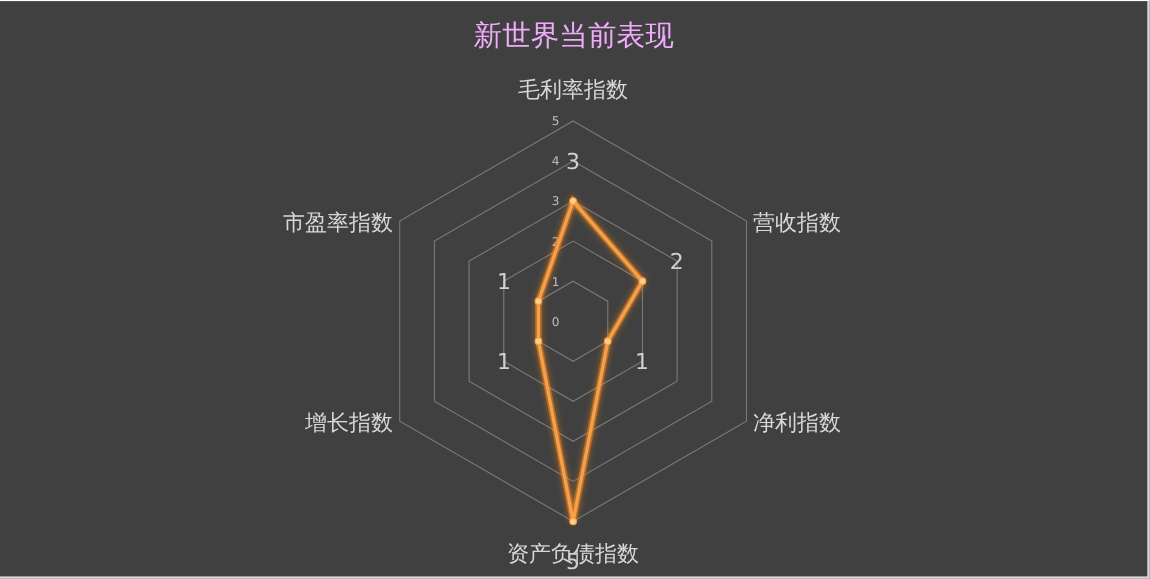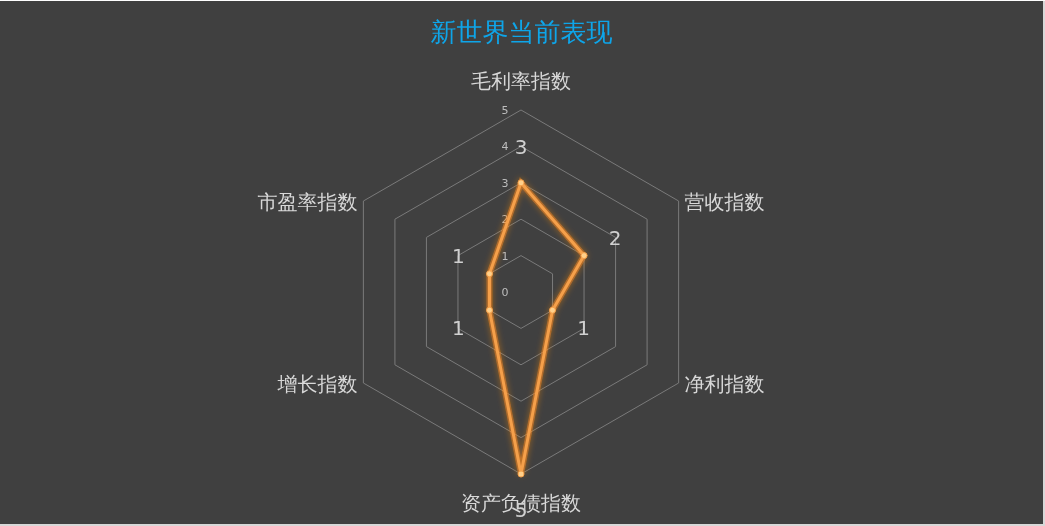--- a/index.html
+++ b/index.html
@@ -5,21 +5,21 @@
     html, body { margin: 0; padding: 0; background: #ffffff; }
     body { width: 1045px; height: 526px; overflow: hidden; position: relative; }
     .frame {
       position: absolute; left: 0; top: 1px; width: 1043px; height: 523px;
       background: #404040;
       border-right: 2px solid #d8d8d8;
       border-bottom: 2px solid #d8d8d8;
     }
     .title {
       position: absolute; left: 0; top: 14px; width: 1043px; text-align: center;
-      color: #0ea5e9; font-size: 26px;
+      color: #f0abfc; font-size: 26px;
       font-family: "DejaVu Sans", sans-serif;
     }
     svg { position: absolute; left: 0; top: 0; }
     .axis-label { fill: #d8d8d8; font-size: 20px; font-family: "DejaVu Sans", sans-serif; }
     .tick-label { fill: #bdbdbd; font-size: 11px; font-family: "DejaVu Sans", sans-serif; }
     .value-label { fill: #d0d0d0; font-size: 20px; font-family: "DejaVu Sans", sans-serif; }
   </style>
 </head>
 <body>
 

